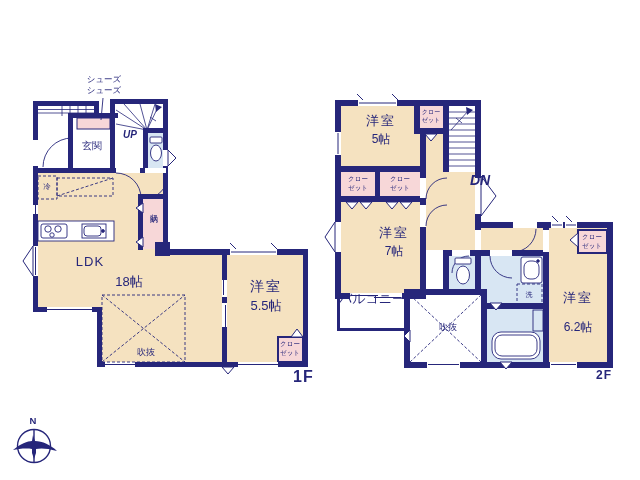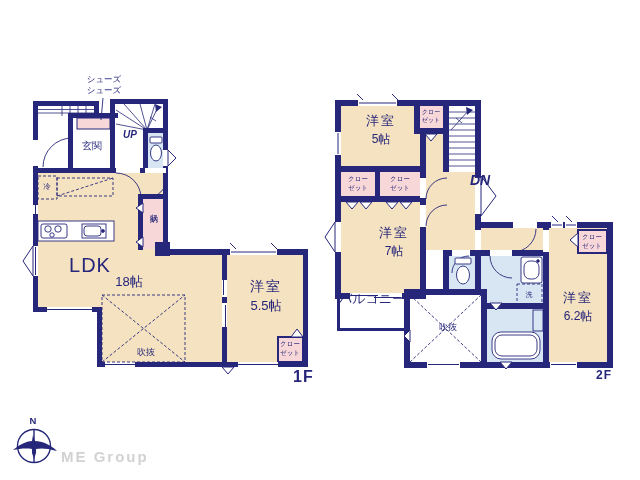--- a/index.html
+++ b/index.html
@@ -307,21 +307,21 @@
     <path d="M 13 450 C 20 444 28 441 32 441 L 33 435 L 35 441 C 42 441 51 445 57 451 C 47 448 40 448 36 449 L 36 453 L 34 459 L 32 453 L 32 449 C 26 448 18 449 13 450 Z" fill="#26267a"></path>
   </g>
 </svg>
 
   <div class="t" style="left:104px;top:75px;font-size:8.5px;">シューズ</div>
   <div class="t" style="left:104px;top:86px;font-size:8.5px;">シューズ</div>
   <div class="t" style="left:92px;top:141px;font-size:10px;">玄関</div>
   <div class="t serif" style="left:130px;top:130px;font-size:10px;">UP</div>
   <div class="t" style="left:47px;top:183px;font-size:7.5px;">冷</div>
   <div class="t vert" style="left:149px;top:207px;font-size:8px;">収納</div>
-  <div class="t" style="left:90px;top:255px;font-size:20px;letter-spacing:1px;">LDK</div>
+  <div class="t" style="left:90px;top:255px;font-size:13px;letter-spacing:1px;">LDK</div>
   <div class="t" style="left:89px;top:275px;font-size:13px;margin-left:40px;">18帖</div>
   <div class="t" style="left:266px;top:279px;font-size:14px;letter-spacing:2px;">洋室</div>
   <div class="t" style="left:266px;top:299px;font-size:13px;">5.5帖</div>
   <div class="t" style="left:146px;top:348px;font-size:9px;">吹抜</div>
   <div class="t" style="left:290px;top:341px;font-size:6.5px;">クロー</div>
   <div class="t" style="left:290px;top:350px;font-size:6.5px;">ゼット</div>
   <div class="t noc" style="left:293px;top:369px;font-size:16px;font-weight:bold;letter-spacing:1px;">1F</div>
 
   <div class="t" style="left:381px;top:114px;font-size:13px;letter-spacing:2px;">洋室</div>
   <div class="t" style="left:381px;top:133px;font-size:12px;">5帖</div>
@@ -331,20 +331,19 @@
   <div class="t" style="left:358px;top:185px;font-size:6.5px;">ゼット</div>
   <div class="t" style="left:400px;top:176px;font-size:6.5px;">クロー</div>
   <div class="t" style="left:400px;top:185px;font-size:6.5px;">ゼット</div>
   <div class="t serif" style="left:480px;top:173px;font-size:14px;">DN</div>
   <div class="t" style="left:394px;top:226px;font-size:13px;letter-spacing:2px;">洋室</div>
   <div class="t" style="left:394px;top:245px;font-size:12px;">7帖</div>
   <div class="t" style="left:372px;top:292px;font-size:13px;">バルコニー</div>
   <div class="t" style="left:448px;top:323px;font-size:9px;">吹抜</div>
   <div class="t" style="left:529px;top:291px;font-size:7px;">洗</div>
   <div class="t" style="left:578px;top:291px;font-size:13px;letter-spacing:2px;">洋室</div>
-  <div class="t" style="left:578px;top:310px;font-size:12px;">6.2帖</div>
+  <div class="t" style="left:578px;top:321px;font-size:12px;">6.2帖</div>
   <div class="t" style="left:592px;top:234px;font-size:6.5px;">クロー</div>
   <div class="t" style="left:592px;top:243px;font-size:6.5px;">ゼット</div>
   <div class="t noc" style="left:596px;top:369px;font-size:12px;font-weight:bold;letter-spacing:1px;">2F</div>
 
   <div class="t" style="left:33px;top:416px;font-size:9.5px;font-weight:bold;">N</div>
-  <div class="brand" style="left:61px;top:448px;font-size:15px;">ME Group</div>
 </div>
 
 </body></html>

